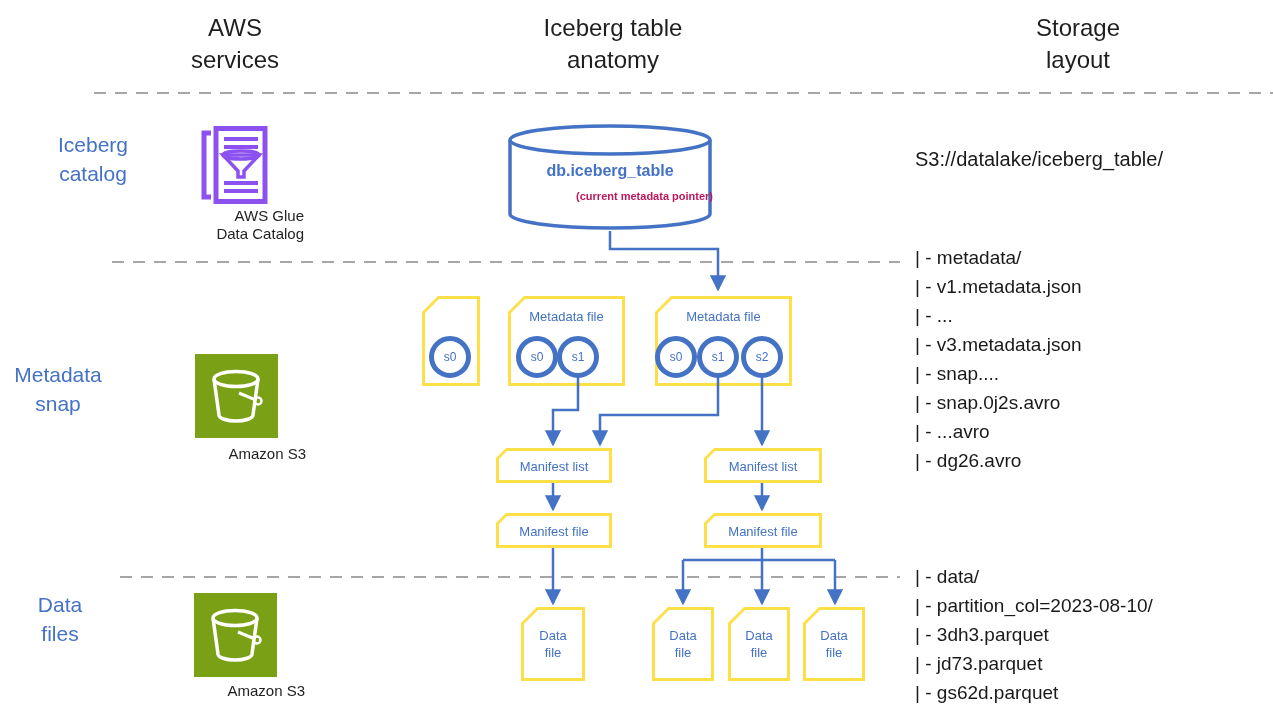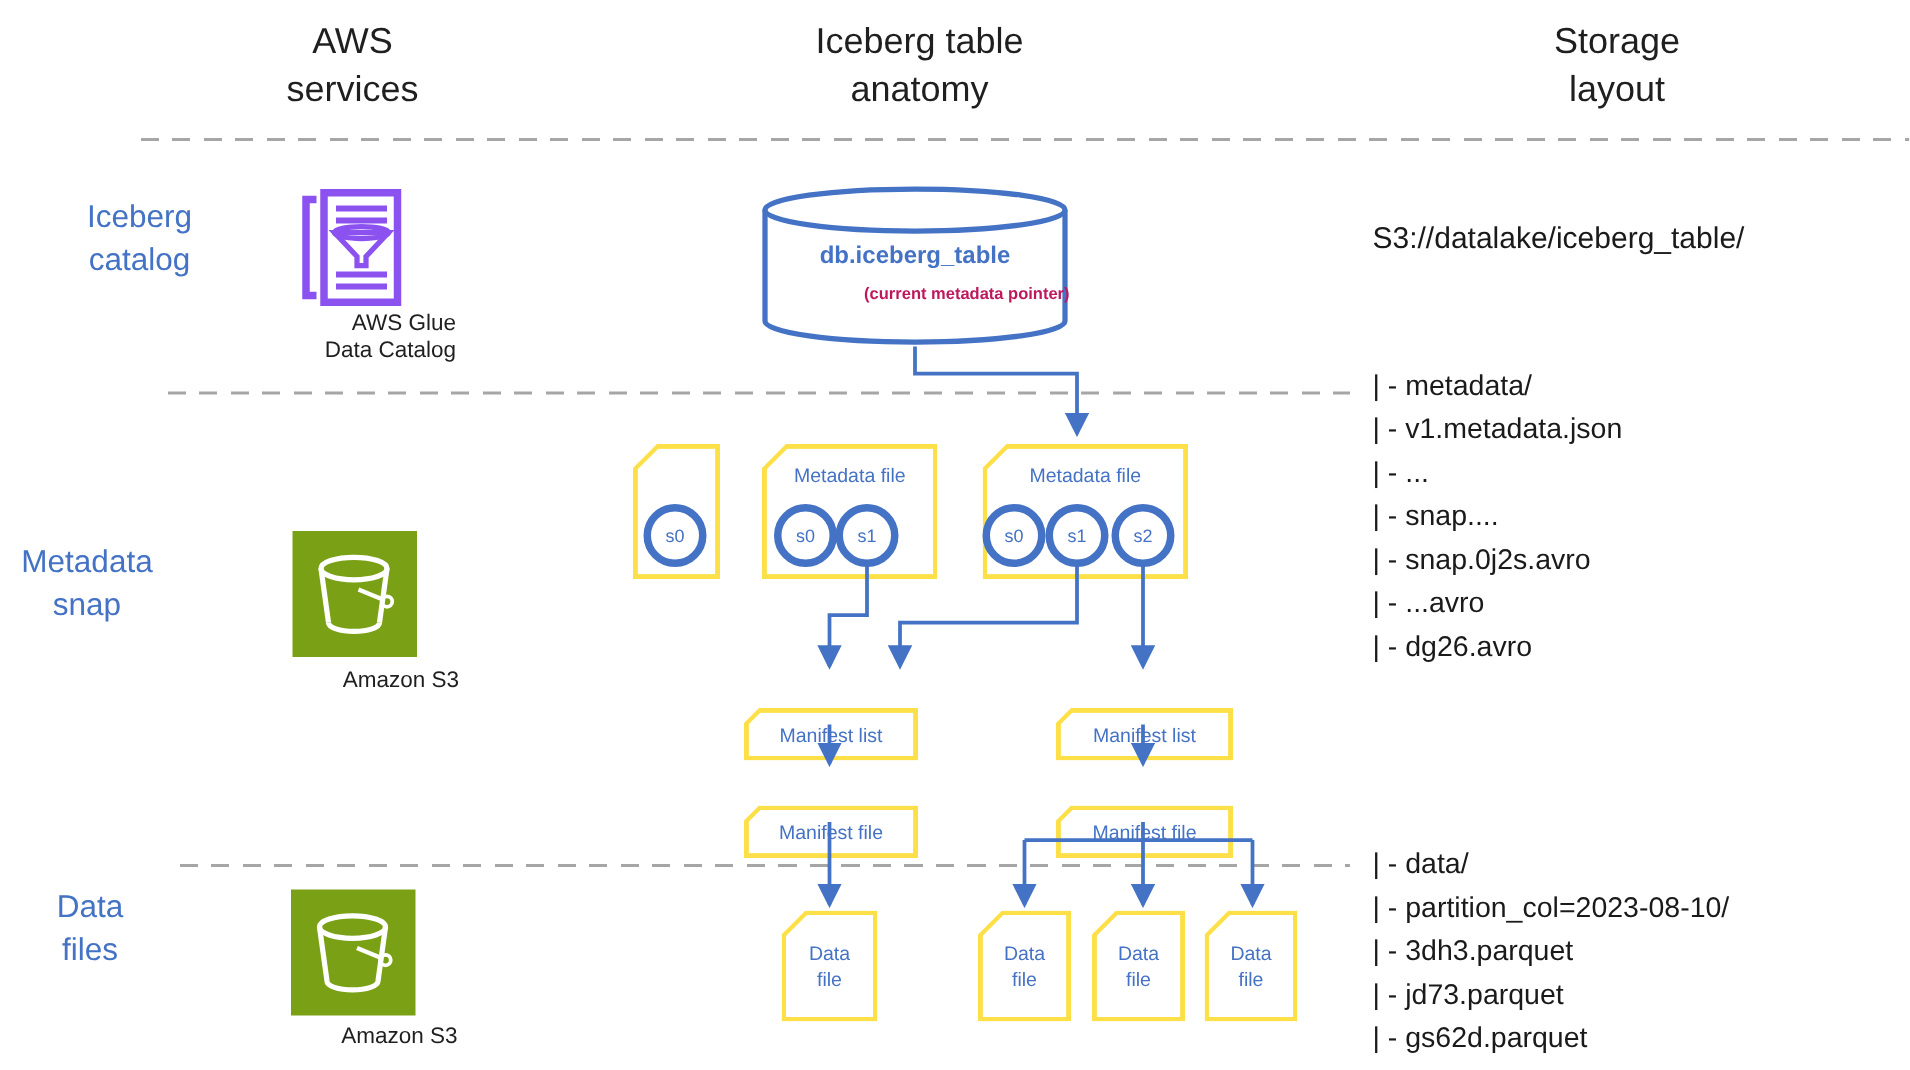--- a/index.html
+++ b/index.html
@@ -9,21 +9,21 @@
   .col-header{position:absolute;color:#1f1f1f;font-size:24px;line-height:32px;text-align:center;white-space:pre-line;}
   .row-label{position:absolute;color:#4472C4;font-size:21px;line-height:29px;text-align:center;white-space:pre-line;}
 
   .dash{position:absolute;height:2px;background:repeating-linear-gradient(to right,#a6a6a6 0,#a6a6a6 12px,transparent 12px,transparent 21px);}
 
   
   .fileshape{position:absolute;background:#fde047;}
   .fileshape .inner{position:absolute;inset:3px;background:#fff;}
   .n16{clip-path:polygon(16px 0,100% 0,100% 100%,0 100%,0 16px);}
   .n16i{clip-path:polygon(14px 0,100% 0,100% 100%,0 100%,0 14px);}
-  .n10{clip-path:polygon(10px 0,100% 0,100% 100%,0 100%,0 10px);margin-top:24px;}
+  .n10{clip-path:polygon(10px 0,100% 0,100% 100%,0 100%,0 10px);}
   .n10i{clip-path:polygon(8px 0,100% 0,100% 100%,0 100%,0 8px);}
 
   .shape-label{position:absolute;width:100%;text-align:center;color:#4472C4;font-size:13px;}
   .mf-label{top:13px;}
   .box-label{top:50%;transform:translateY(-50%);}
   .df-label{top:50%;left:0;transform:translateY(-50%);line-height:17px;white-space:pre-line;}
 
   .snap-circle{position:absolute;width:32px;height:32px;border:5px solid #4472C4;border-radius:50%;background:#fff;
     color:#4472C4;font-size:12px;display:flex;align-items:center;justify-content:center;z-index:3;}
 
@@ -193,20 +193,21 @@
       <path d="M835,560 V603" marker-end="url(#arr)"></path>
     </g>
   </svg>
 
   <div class="storage-root" style="left:915px;top:148px;">S3://datalake/iceberg_table/</div>
 
   <div class="tree" style="left:915px;top:243px;">
     <p>| - metadata/</p>
     <p class="indent1">| - v1.metadata.json</p>
     <p class="indent1">| - ...</p>
+    <p class="indent1">| - v3.metadata.json</p>
     <p class="indent1">| - snap....</p>
     <p class="indent1">| - snap.0j2s.avro</p>
     <p class="indent1">| - ...avro</p>
     <p class="indent1">| - dg26.avro</p>
   </div>
 
   <div class="tree" style="left:915px;top:562px;">
     <p>| - data/</p>
     <p class="indent1">| - partition_col=2023-08-10/</p>
     <p class="indent2">| - 3dh3.parquet</p>

